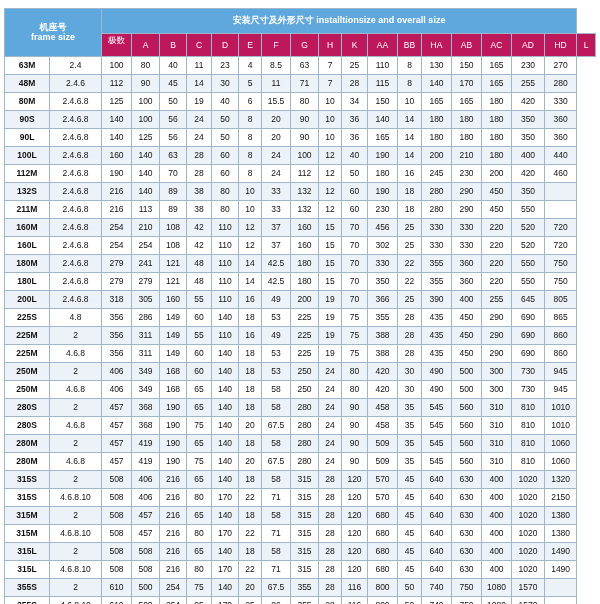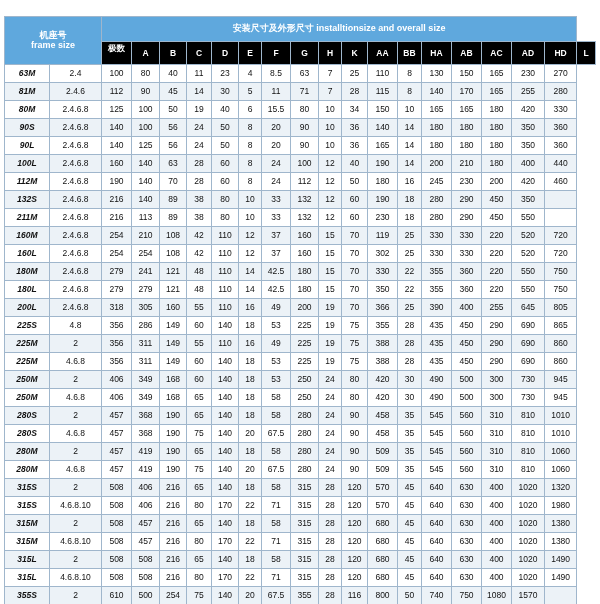--- a/index.html
+++ b/index.html
@@ -10,21 +10,21 @@
   body {
     width: 600px;
     height: 604px;
     font-family: "Liberation Sans", sans-serif;
     -webkit-font-smoothing: antialiased;
   }
   #sheet {
     width: 556px;
     height: 604px;
     box-sizing: border-box;
-    padding: 16px 4px 4px 4px;
+    padding: 8px 4px 4px 4px;
     background: #ffffff;
   }
   table.spec {
     border-collapse: collapse;
     width: 592px;
     table-layout: fixed;
   }
   table.spec td, table.spec th {
     border: 1px solid #9fb6cc;
     text-align: center;
@@ -50,39 +50,38 @@
     background: #5fa8dd;
     color: #ffffff;
     font-size: 7.6px;
     line-height: 1.15;
     font-weight: bold;
   }
   td.banner-left .l1 { display:block; }
   td.banner-left .l2 { display:block; }
   
   tr.subhead td {
-    background: #000000;
+    background: #be185d;
     color: #ffffff;
-    font-weight: bold;
+    font-weight: normal;
     font-size: 8.5px;
     height: 22px;
   }
   td.poles-head {
     font-size: 7.6px;
     line-height: 1.15;
   }
   td.poles-head .l1 { display:block; }
   td.poles-head .l2 { display:block;margin-left:44px; }
   
   tr.r-odd td { background: #ffffff; }
   tr.r-even td { background: #ecf2f7; }
   td.c-frame {
     font-weight: bold;
     font-size: 9px;
-    font-style: italic;
   }
   td.c-poles {
     font-size: 8px;
   }
   td.c-val { font-size: 8.5px; }
 </style>
 </head>
 <body>
 
 <div id="sheet">
@@ -155,21 +154,21 @@
           <td class="c-val">25</td>
           <td class="c-val">110</td>
           <td class="c-val">8</td>
           <td class="c-val">130</td>
           <td class="c-val">150</td>
           <td class="c-val">165</td>
           <td class="c-val">230</td>
           <td class="c-val">270</td>
         </tr>
         <tr class="r-even">
-          <td class="c-frame">81M</td>
+          <td class="c-frame">48M</td>
           <td class="c-poles">2.4.6</td>
           <td class="c-val">112</td>
           <td class="c-val">90</td>
           <td class="c-val">45</td>
           <td class="c-val">14</td>
           <td class="c-val">30</td>
           <td class="c-val">5</td>
           <td class="c-val">11</td>
           <td class="c-val">71</td>
           <td class="c-val">7</td>
@@ -335,21 +334,21 @@
           <td class="c-val">254</td>
           <td class="c-val">210</td>
           <td class="c-val">108</td>
           <td class="c-val">42</td>
           <td class="c-val">110</td>
           <td class="c-val">12</td>
           <td class="c-val">37</td>
           <td class="c-val">160</td>
           <td class="c-val">15</td>
           <td class="c-val">70</td>
-          <td class="c-val">119</td>
+          <td class="c-val">456</td>
           <td class="c-val">25</td>
           <td class="c-val">330</td>
           <td class="c-val">330</td>
           <td class="c-val">220</td>
           <td class="c-val">520</td>
           <td class="c-val">720</td>
         </tr>
         <tr class="r-odd">
           <td class="c-frame">160L</td>
           <td class="c-poles">2.4.6.8</td>
@@ -656,21 +655,21 @@
           <td class="c-val">71</td>
           <td class="c-val">315</td>
           <td class="c-val">28</td>
           <td class="c-val">120</td>
           <td class="c-val">570</td>
           <td class="c-val">45</td>
           <td class="c-val">640</td>
           <td class="c-val">630</td>
           <td class="c-val">400</td>
           <td class="c-val">1020</td>
-          <td class="c-val">1980</td>
+          <td class="c-val">2150</td>
         </tr>
         <tr class="r-even">
           <td class="c-frame">315M</td>
           <td class="c-poles">2</td>
           <td class="c-val">508</td>
           <td class="c-val">457</td>
           <td class="c-val">216</td>
           <td class="c-val">65</td>
           <td class="c-val">140</td>
           <td class="c-val">18</td>

